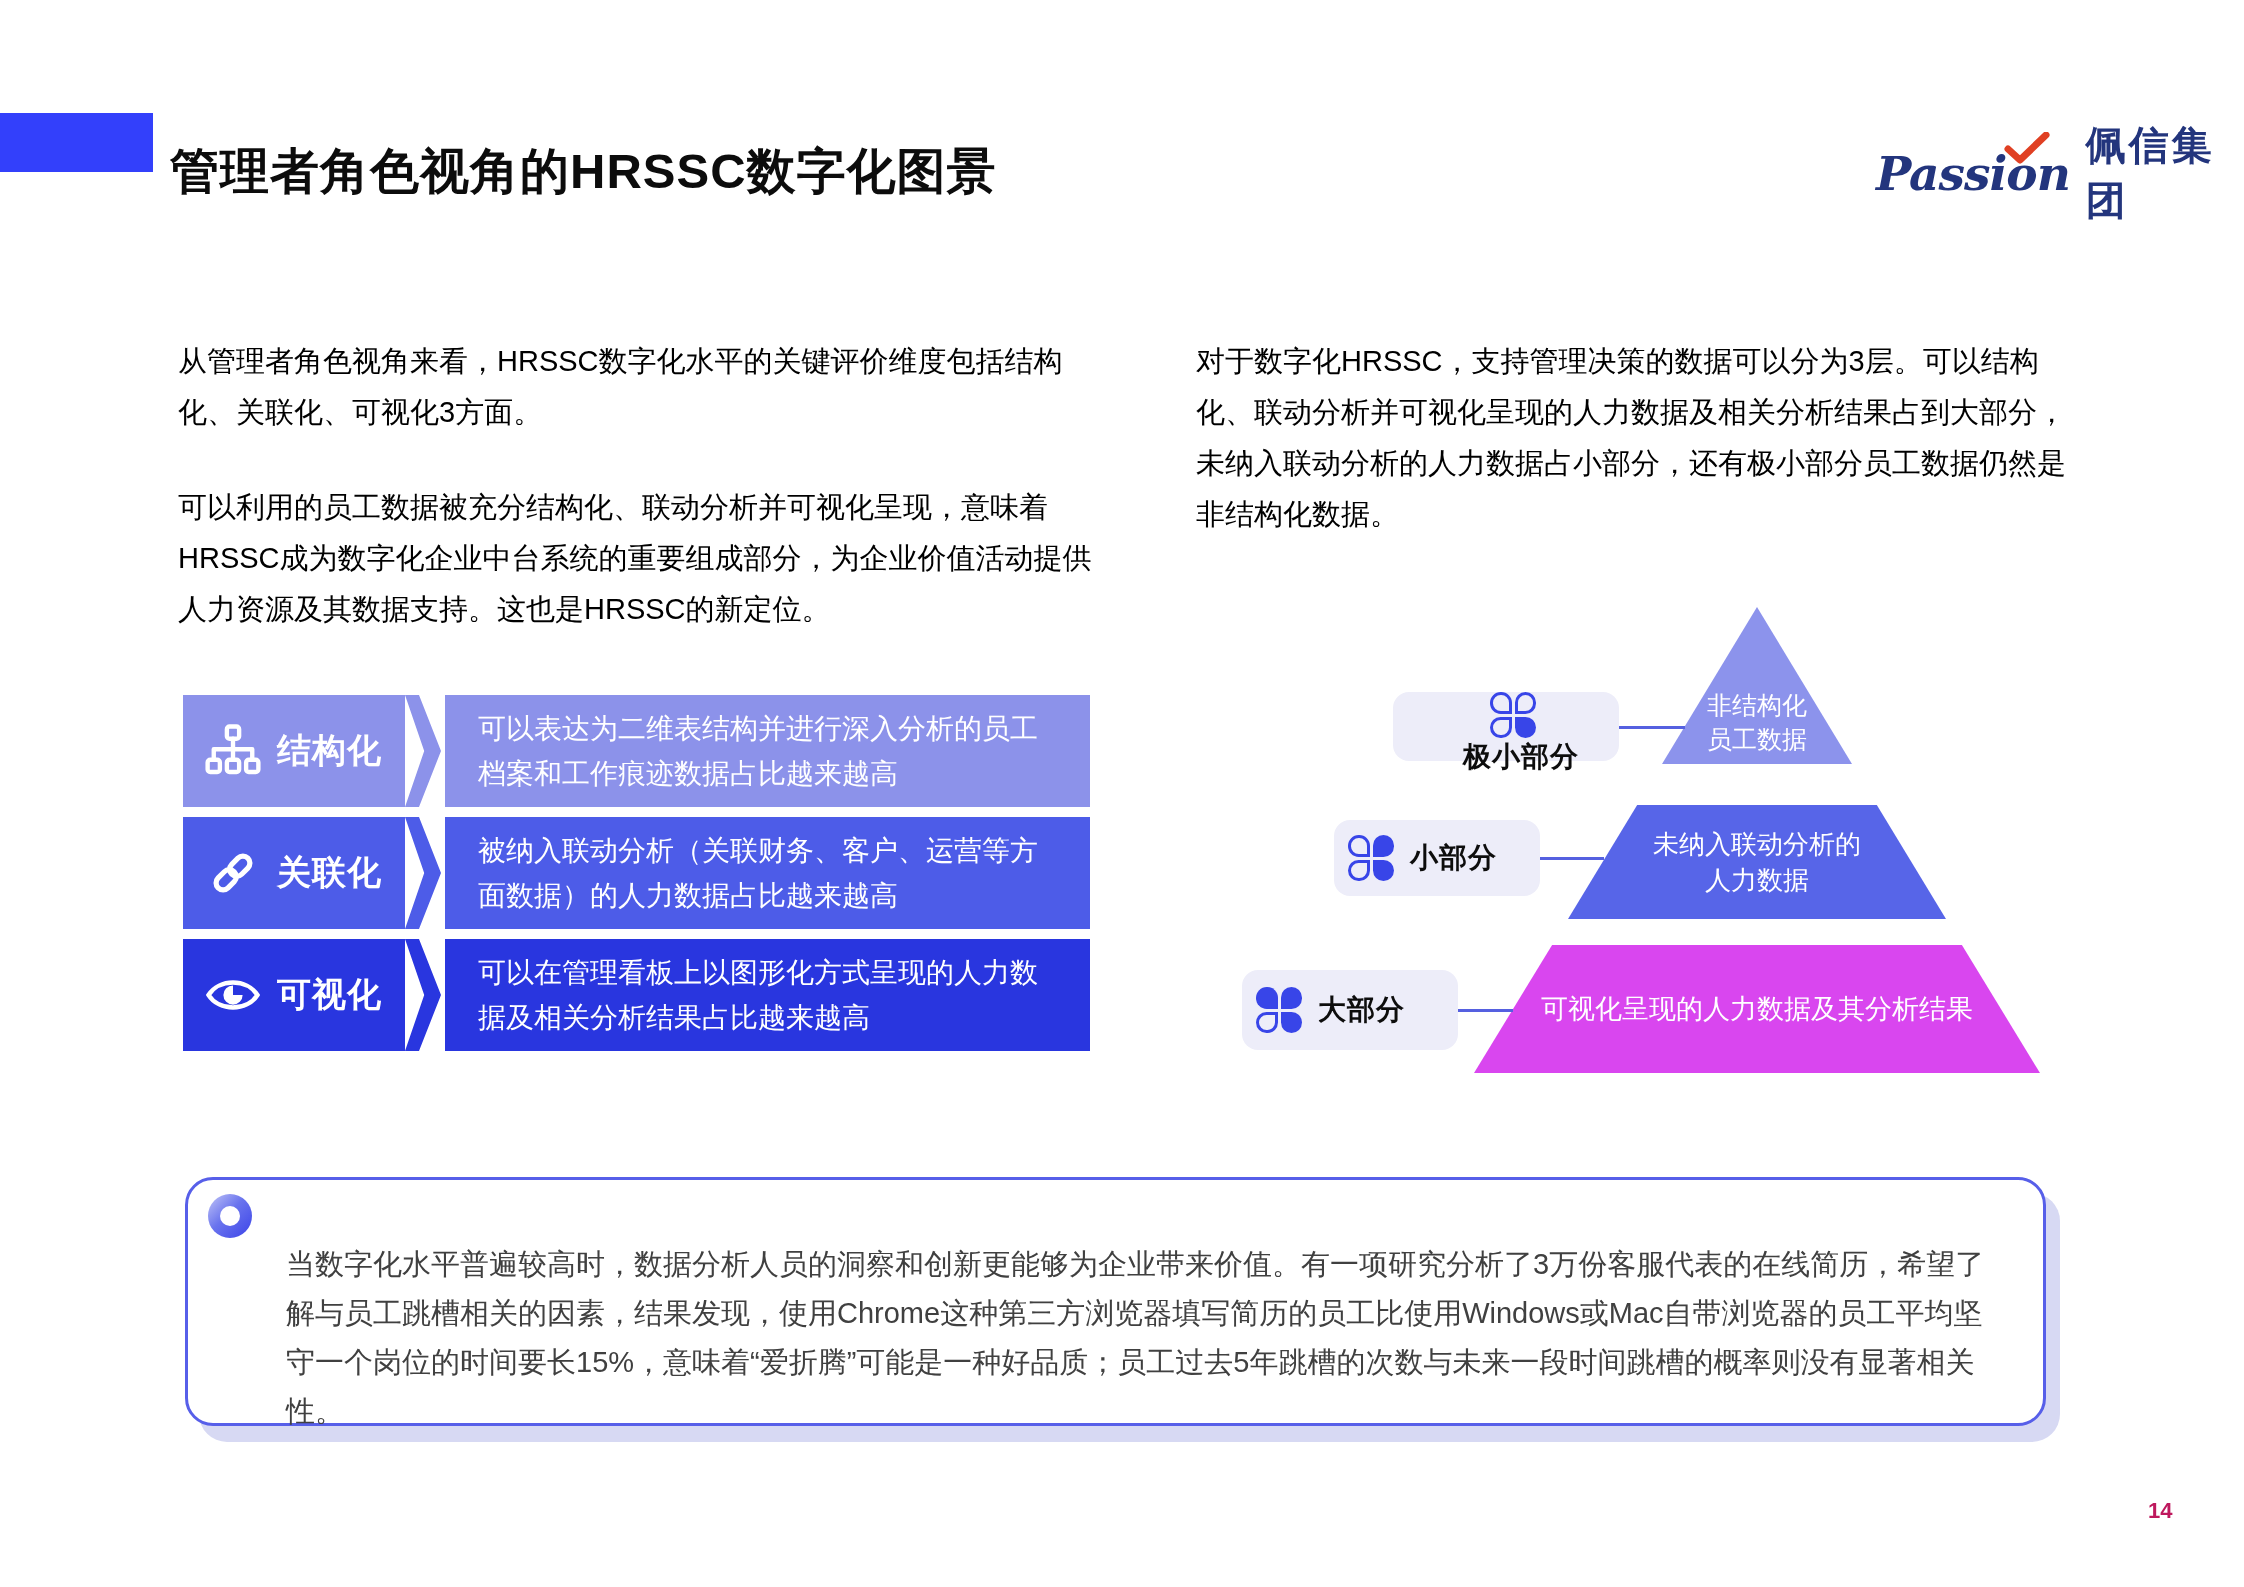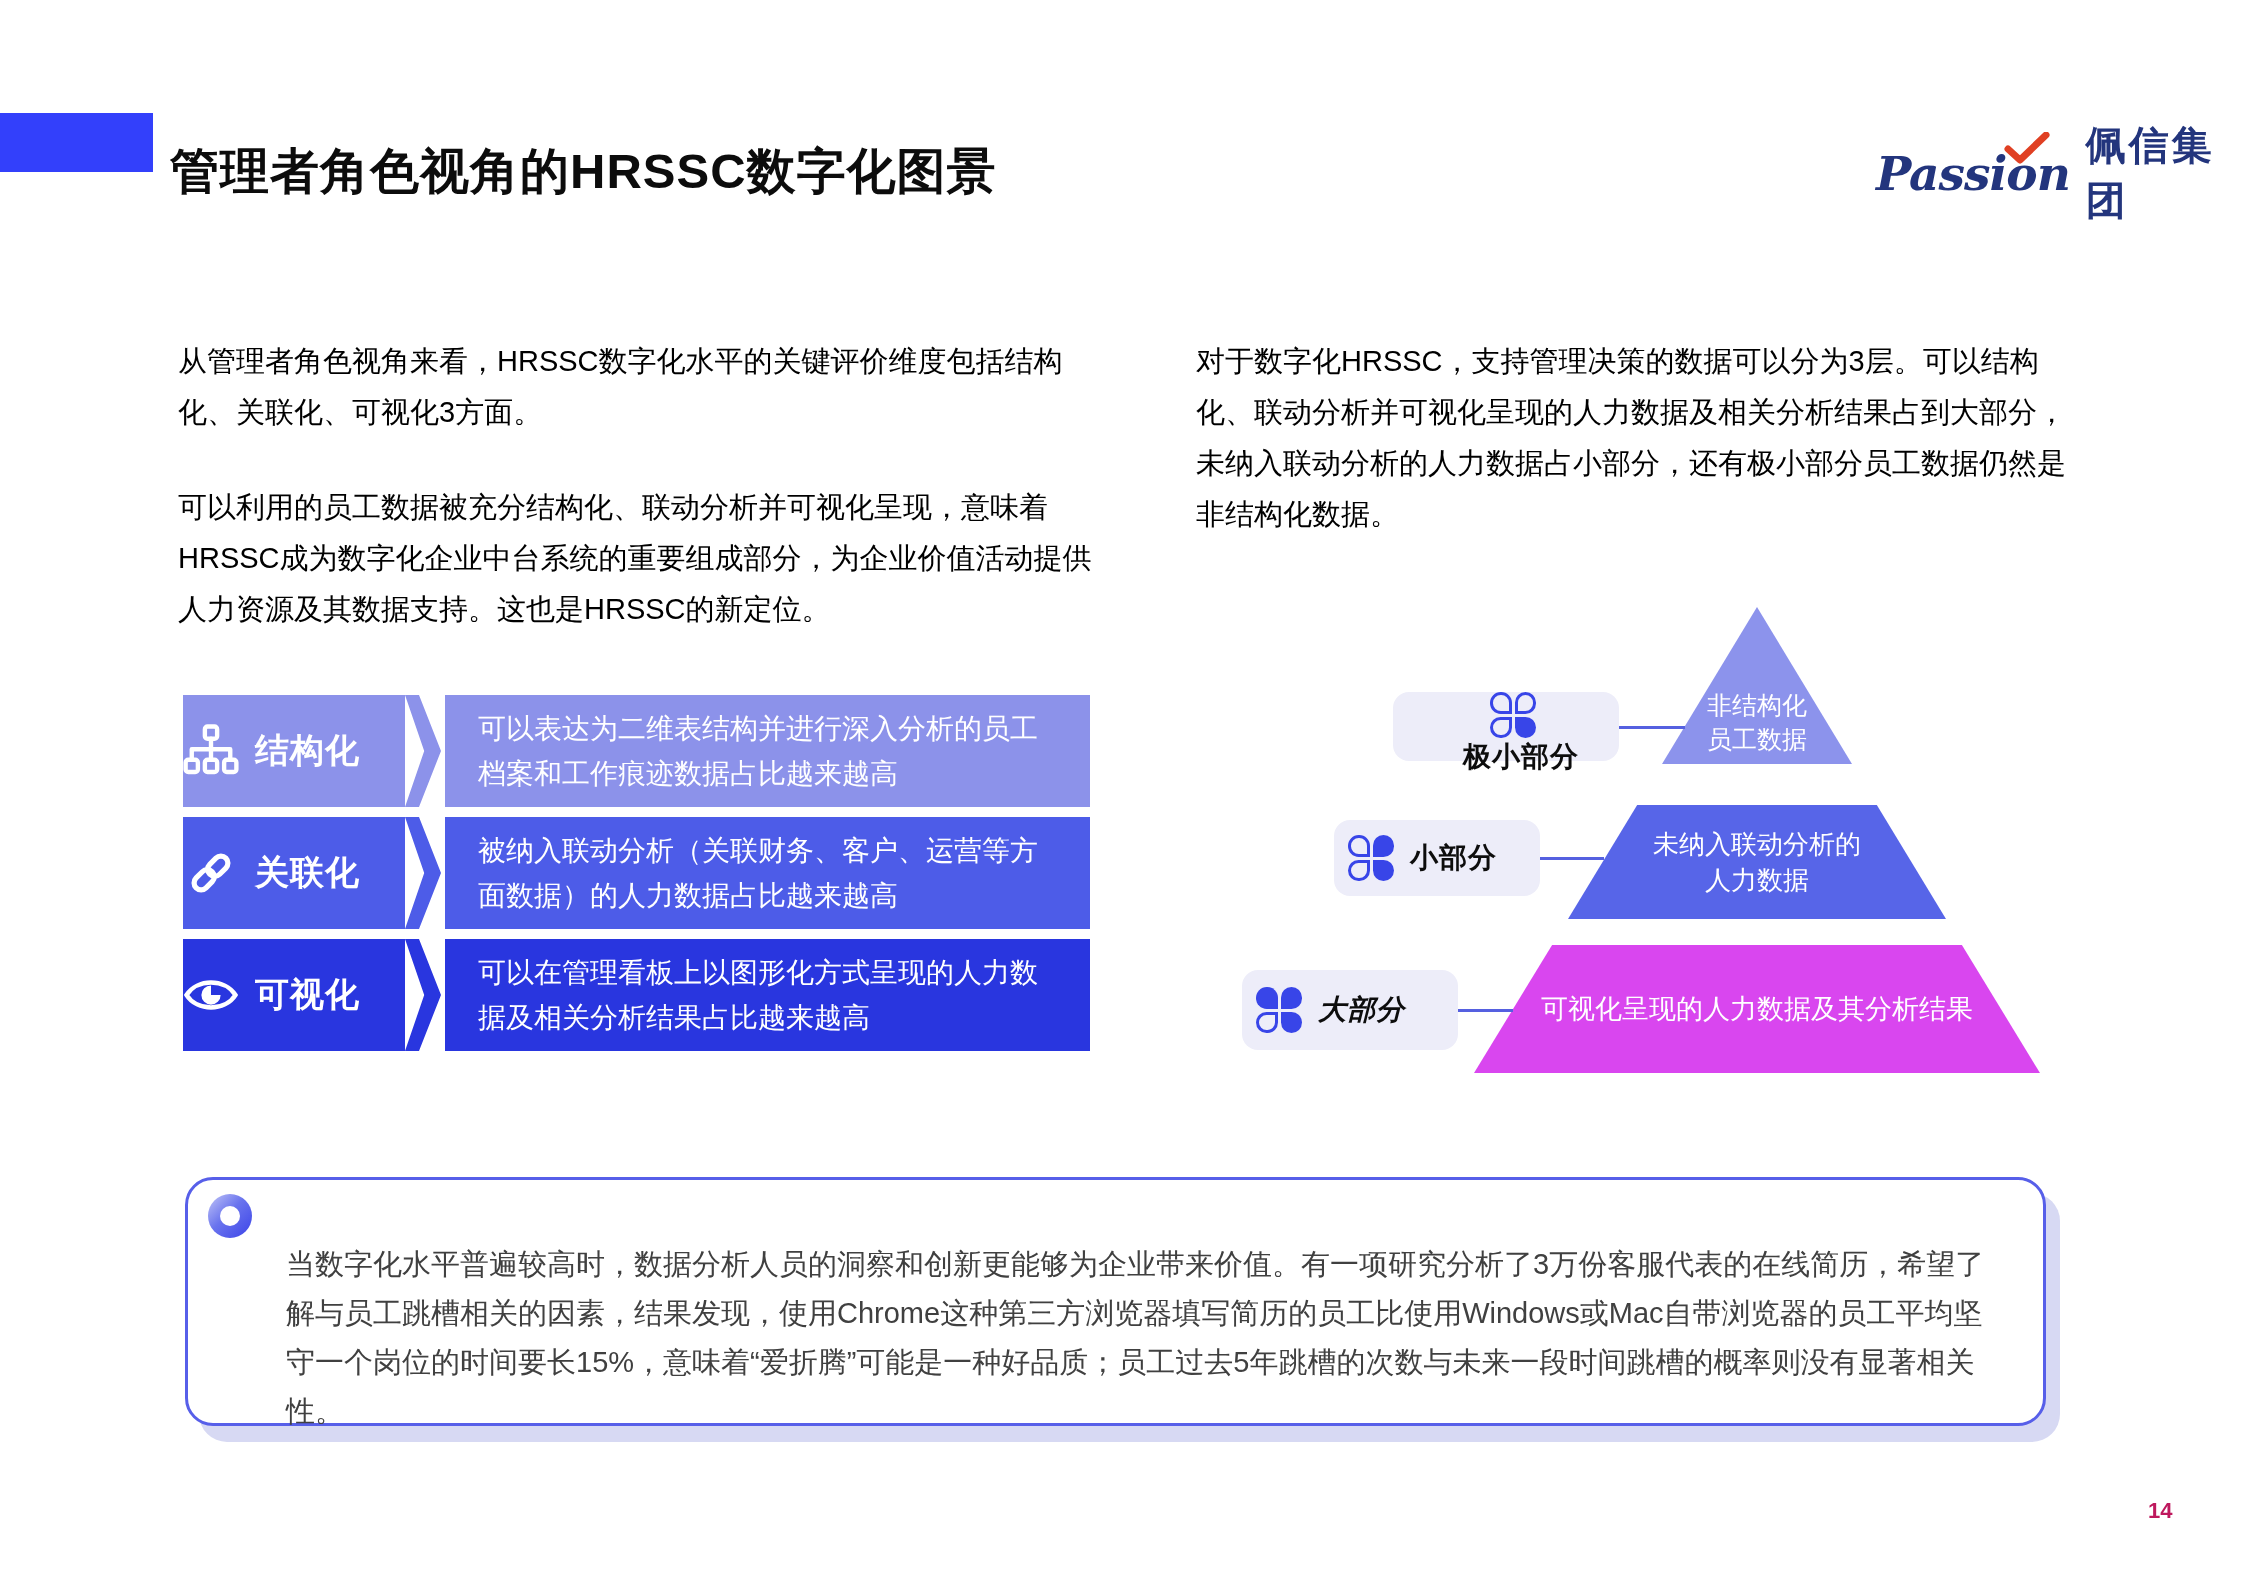--- a/index.html
+++ b/index.html
@@ -17,21 +17,21 @@
 
   
   .col-left{position:absolute;left:178px;top:336px;width:925px;}
   .col-right{position:absolute;left:1196px;top:336px;width:880px;}
   .para{font-size:29px;line-height:51px;color:#000000;margin:0;}
   .para + .para{margin-top:44px;}
 
   
   .rows{position:absolute;left:183px;top:695px;width:907px;}
   .dim-row{display:flex;height:112px;margin-bottom:10px;}
-  .label-cell{width:222px;display:flex;align-items:center;box-sizing:border-box;text-align:right;}
+  .label-cell{width:222px;display:flex;align-items:center;padding-left:22px;box-sizing:border-box;text-align:right;}
   .row-icon{width:56px;height:56px;flex:0 0 56px;}
   .row-label{font-size:34px;font-weight:bold;color:#fff;margin-left:16px;letter-spacing:1px;}
   .sep{width:40px;position:relative;background:#fff;flex:0 0 40px;}
   .chev{position:absolute;top:0;left:0;width:100%;height:100%;
         clip-path:polygon(0 0,35% 0,90% 50%,35% 100%,0 100%,48% 50%);}
   .desc-cell{flex:1;display:flex;align-items:center;padding:0 33px;font-size:28px;line-height:45px;color:#fff;}
   .r1 .label-cell,.r1 .desc-cell,.r1 .chev{background:#8c92ea;}
   .r2 .label-cell,.r2 .desc-cell,.r2 .chev{background:#4d5ce8;}
   .r3 .label-cell,.r3 .desc-cell,.r3 .chev{background:#2936df;}
   .r1 .sep,.r2 .sep,.r3 .sep{background:#fff;}
@@ -46,21 +46,21 @@
   .lv2{left:104px;top:198px;width:378px;height:114px;background:#5765e8;
        clip-path:polygon(18.3% 0,81.7% 0,100% 100%,0 100%);font-size:26px;line-height:36px;}
   .lv3{left:10px;top:338px;width:566px;height:128px;background:#d946ef;
        clip-path:polygon(13.8% 0,86.2% 0,100% 100%,0 100%);font-size:27px;}
 
   .share-box{position:absolute;display:flex;align-items:center;background:#ededf9;border-radius:16px;
              padding-left:14px;box-sizing:border-box;}
   .share-box .share-label{font-size:28px;font-weight:bold;color:#0d0d0d;margin-left:16px;letter-spacing:1px;}
   .sb1{left:1393px;top:692px;width:226px;height:69px;flex-direction:column;}
   .sb2{left:1334px;top:820px;width:206px;height:76px;}
-  .sb3{left:1242px;top:970px;width:216px;height:80px;font-style:italic;}
+  .sb3{left:1242px;top:970px;width:216px;height:80px;}
   .conn{position:absolute;height:3px;background:#5560e0;}
   .cn1{left:1619px;top:726px;width:66px;}
   .cn2{left:1540px;top:857px;width:64px;}
   .cn3{left:1458px;top:1009px;width:55px;}
 
   
   .clover{width:46px;height:46px;flex:0 0 46px;display:grid;grid-template-columns:1fr 1fr;grid-template-rows:1fr 1fr;gap:3px;}
   .petal{width:100%;height:100%;box-sizing:border-box;}
   .petal.p0{border-radius:50% 50% 0 50%;}
   .petal.p1{border-radius:50% 50% 50% 0;}

